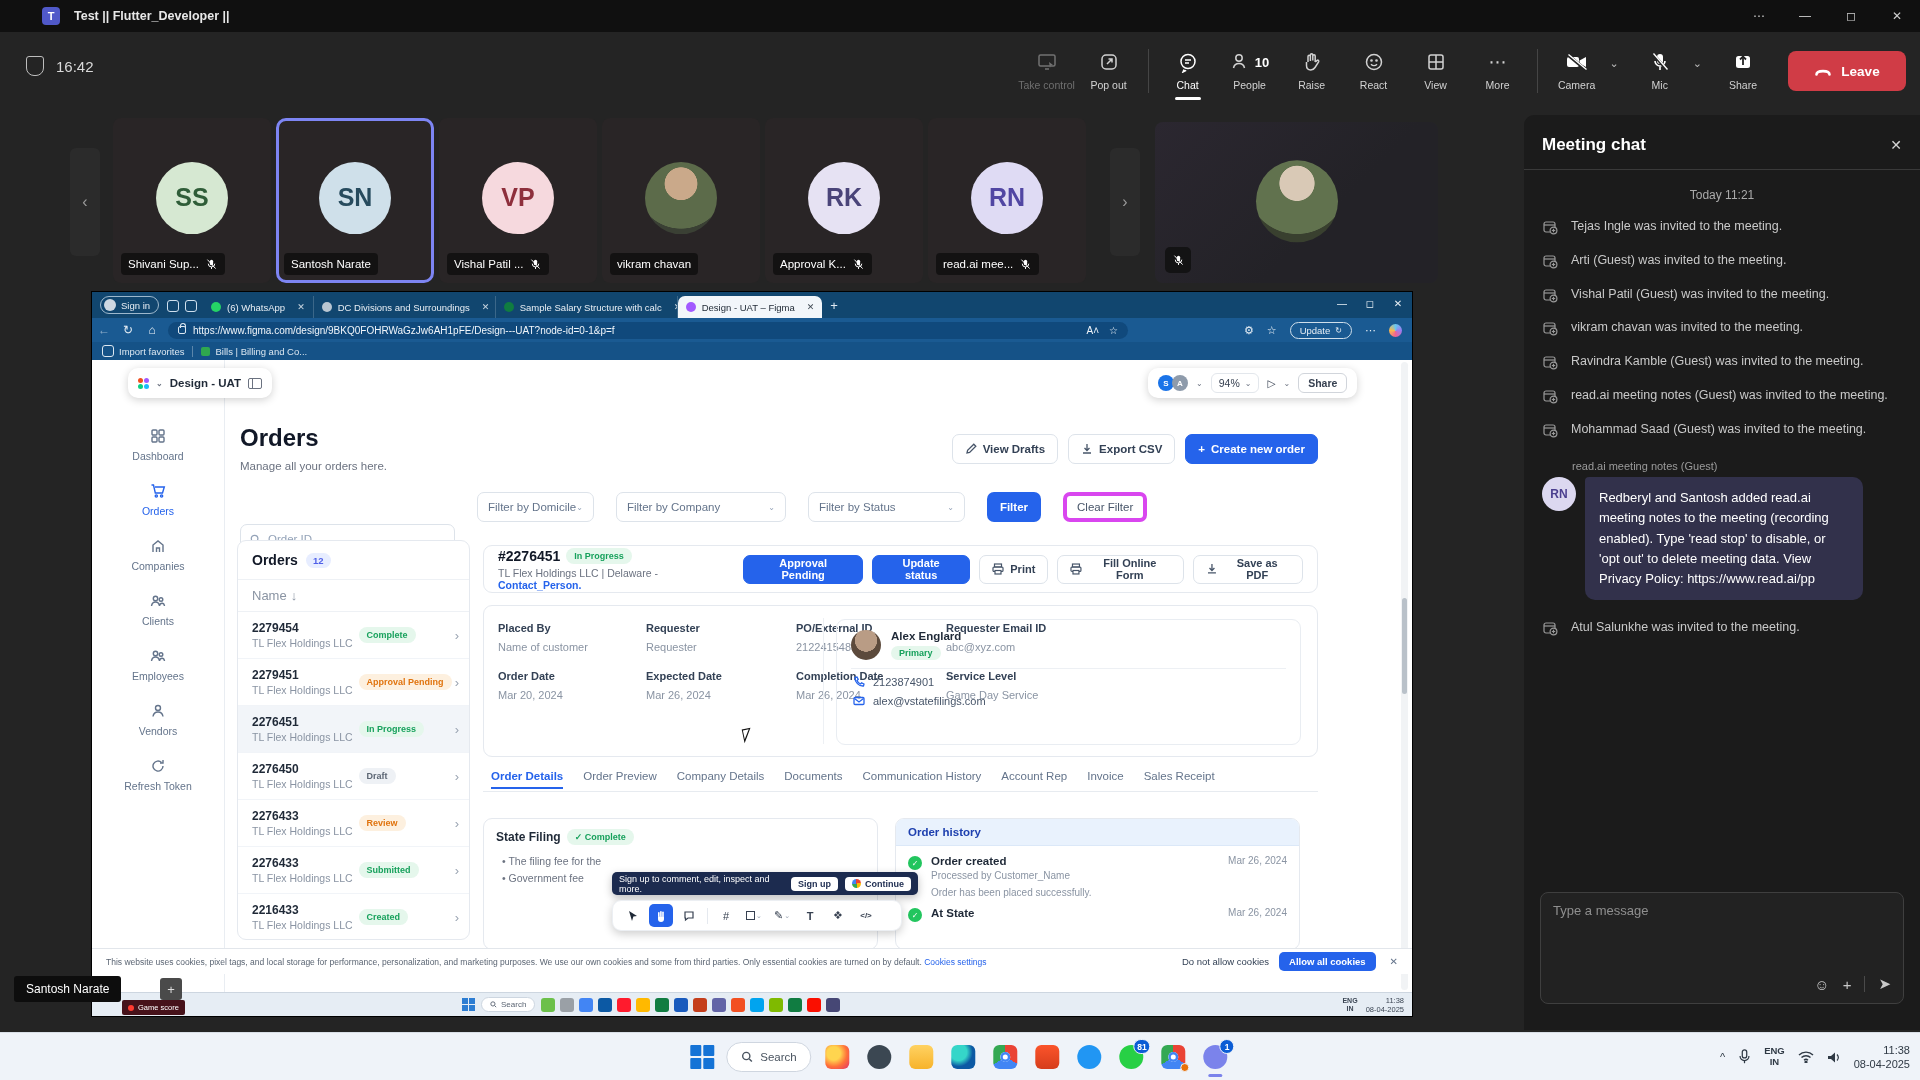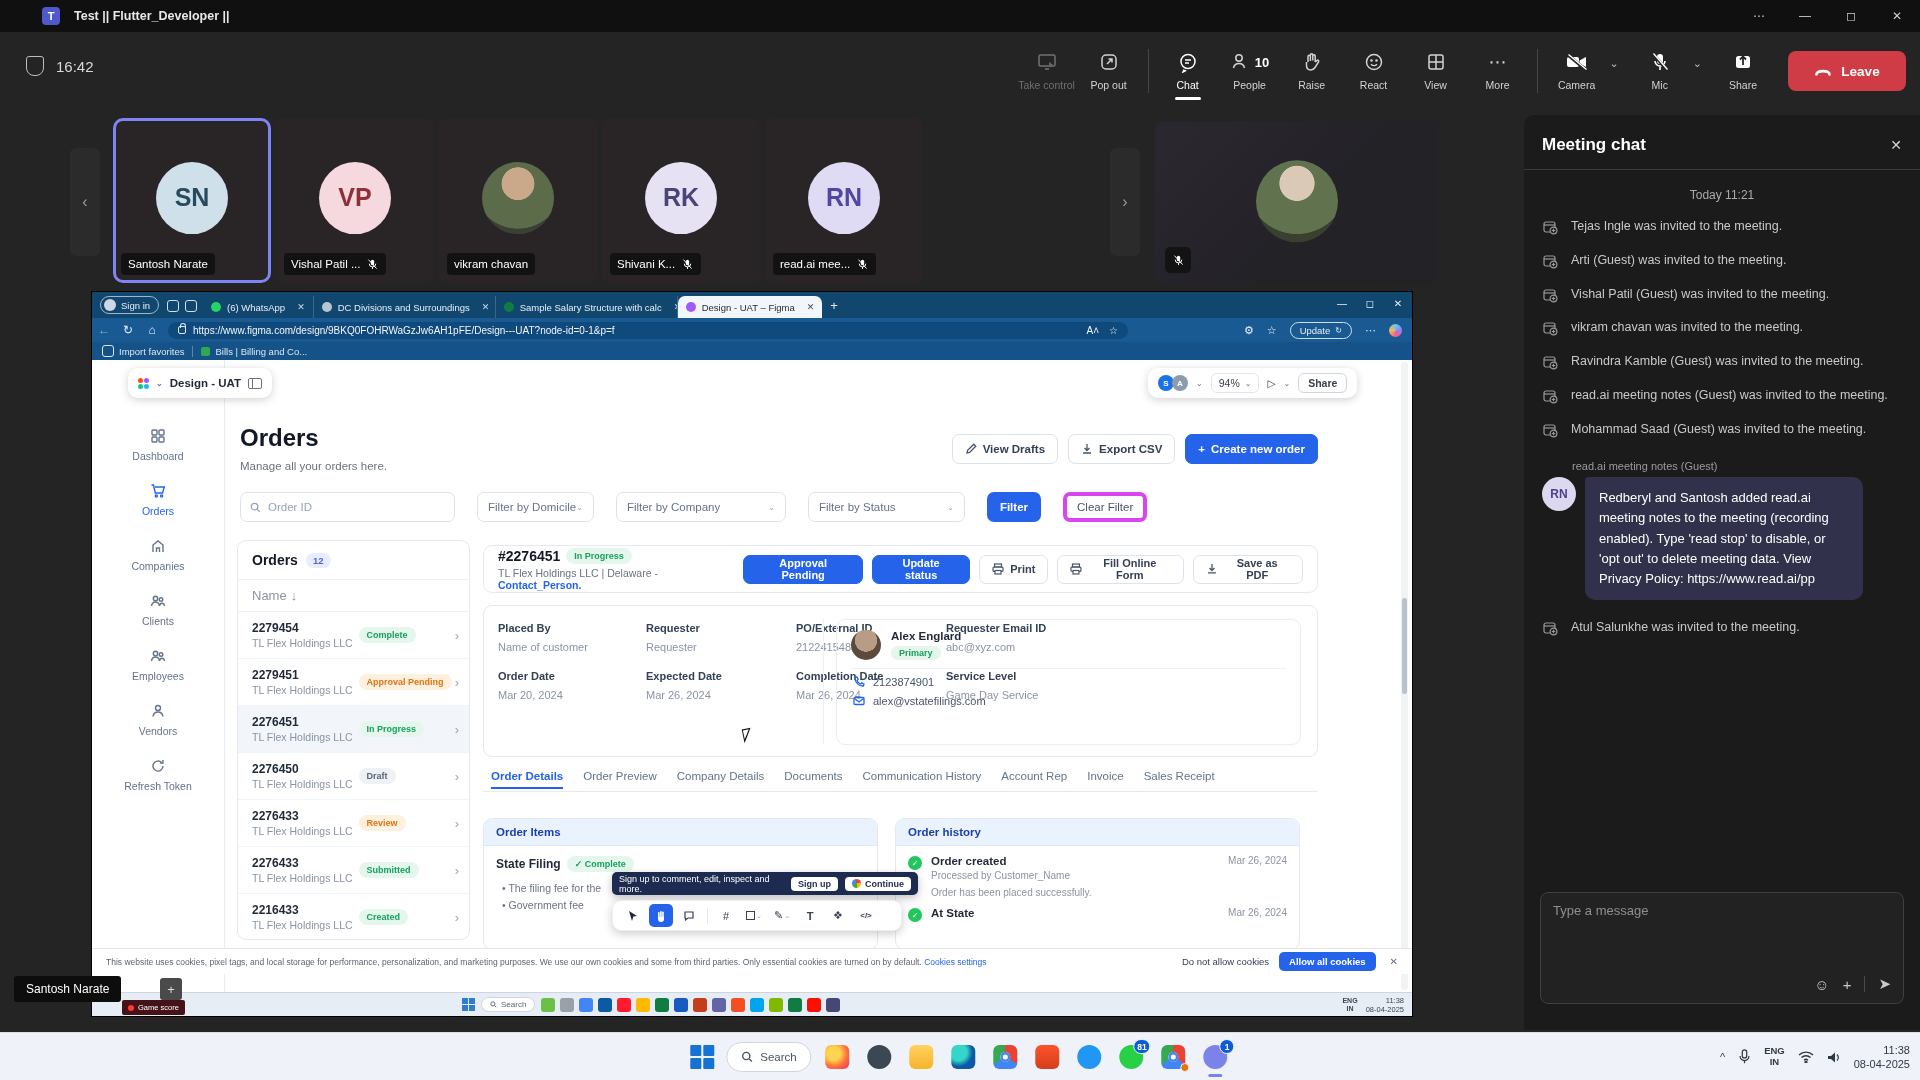--- a/index.html
+++ b/index.html
@@ -130,21 +130,21 @@
 
   .h1 { position:absolute; left:148px; top:64px; font-size:24px; font-weight:800; color:#111827; }
   .subtitle { position:absolute; left:148px; top:100px; font-size:11.5px; color:#6b7280; }
   .hdr-actions { position:absolute; left:391px; top:74px; width:835px; display:flex; justify-content:flex-end; gap:10px; }
   .btn { height:30px; border-radius:7px; display:inline-flex; align-items:center; gap:6px;
     padding:0 12px; font-size:11.5px; font-weight:600; background:#fff; border:1px solid #dde3ea; color:#334155; }
   .btn.blue { background:#2563eb; border-color:#2563eb; color:#fff; }
 
   .filters { position:absolute; left:148px; top:132px; width:1078px; display:flex; gap:22px; }
   .f-search { width:215px; height:30px; border:1px solid #dde3ea; border-radius:7px; display:flex;
-    align-items:center; gap:7px; padding:0 9px; color:#94a3b8; font-size:11.5px; background:#fff; }
+    align-items:center; gap:7px; padding:0 9px; color:#94a3b8; font-size:11.5px; background:#fff;margin-top:32px; }
   .f-select { height:30px; border:1px solid #dde3ea; border-radius:7px; display:flex; align-items:center;
     justify-content:space-between; padding:0 10px; color:#64748b; font-size:11.5px; background:#fff; }
   .f-select:nth-child(2){ width:170px; } .f-select:nth-child(3){ width:157px; } .f-select:nth-child(4){ width:158px; }
   .f-btn { height:30px; border-radius:7px; background:#2563eb; color:#fff; font-size:11.5px; font-weight:600;
     display:flex; align-items:center; padding:0 13px; }
   .f-clear { height:30px; border-radius:7px; border:4px solid #d946ef; color:#475569; font-size:11.5px;
     display:flex; align-items:center; padding:0 10px; background:#fff; }
 
   .card { position:absolute; background:#fff; border:1px solid #e5e9ef; border-radius:9px; }
   #orders-card { left:145px; top:180px; width:233px; height:400px; overflow:hidden; }
@@ -440,20 +440,34 @@
           <path d="M2.5 9.5c0-4.5 13-4.5 13 0" fill="none" stroke="#fff" stroke-width="2.6" stroke-linecap="round"></path>
           </svg>
         <span>Leave</span>
       </div>
     </div>
   </div>
 
   <div class="tiles-zone">
     <div class="nav-chev" id="chev-left">‹</div>
     <div id="tiles">
+        <div class="tile">
+    <div class="avatar" style="background: rgb(214, 232, 210); color: rgb(47, 93, 56);">
+            <span>SS</span>
+          </div>
+    <div class="namepill">
+      <span>Shivani Sup...</span>
+      <svg class="micoff" viewBox="0 0 16 16">
+              <rect x="6" y="2" width="4" height="7" rx="2" fill="#fff"></rect>
+              <path d="M4 7a4 4 0 0 0 8 0" fill="none" stroke="#fff" stroke-width="1.2"></path>
+              <line x1="8" y1="11" x2="8" y2="13.5" stroke="#fff" stroke-width="1.2"></line>
+              <line x1="3" y1="2" x2="13" y2="13" stroke="#fff" stroke-width="1.2"></line>
+            </svg>
+    </div>
+  </div>
         <div class="tile active">
     <div class="avatar" style="background: rgb(207, 224, 234); color: rgb(39, 75, 94);">
             <span>SN</span>
           </div>
     <div class="namepill">
       <span>Santosh Narate</span>
 
     </div>
   </div>
         <div class="tile">
@@ -477,21 +491,21 @@
     <div class="namepill">
       <span>vikram chavan</span>
 
     </div>
   </div>
         <div class="tile">
     <div class="avatar" style="background: rgb(230, 226, 243); color: rgb(74, 68, 121);">
             <span>RK</span>
           </div>
     <div class="namepill">
-      <span>Shivani K...</span>
+      <span>Approval K...</span>
       <svg class="micoff" viewBox="0 0 16 16">
               <rect x="6" y="2" width="4" height="7" rx="2" fill="#fff"></rect>
               <path d="M4 7a4 4 0 0 0 8 0" fill="none" stroke="#fff" stroke-width="1.2"></path>
               <line x1="8" y1="11" x2="8" y2="13.5" stroke="#fff" stroke-width="1.2"></line>
               <line x1="3" y1="2" x2="13" y2="13" stroke="#fff" stroke-width="1.2"></line>
             </svg>
     </div>
   </div>
         <div class="tile">
     <div class="avatar" style="background: rgb(223, 219, 244); color: rgb(81, 70, 163);">
@@ -914,21 +928,20 @@
           <span class="dtab">Company Details</span>
           <span class="dtab">Documents</span>
           <span class="dtab">Communication History</span>
           <span class="dtab">Account Rep</span>
           <span class="dtab">Invoice</span>
           <span class="dtab">Sales Receipt</span>
         </div>
       <div class="dtabs-line"></div>
 
       <div class="card" id="items-card">
-        <div class="sec-head">Order Items</div>
         <div class="item-line">
           <span class="item-name">State Filing</span>
           <span class="badge green"><span>✓</span> <span>Complete</span></span>
         </div>
         <div class="bullets" id="ibullets">
             <div>• The filing fee for the</div>
             <div>• Government fee</div>
           </div>
       </div>
 

